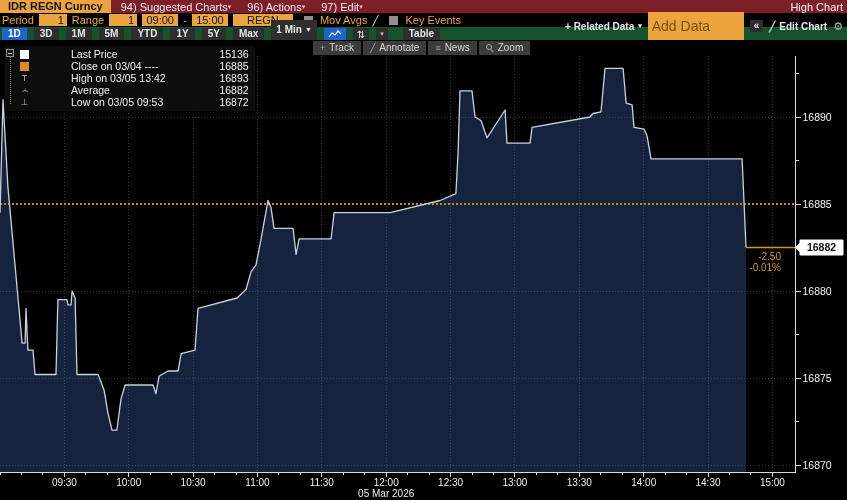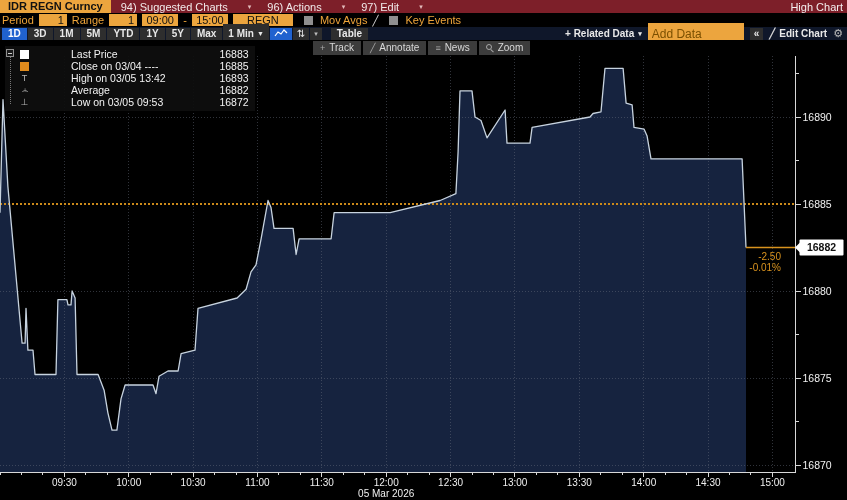--- a/index.html
+++ b/index.html
@@ -2,43 +2,43 @@
 <html><head>
 <meta charset="utf-8">
 <style>
   * { box-sizing: border-box; margin: 0; padding: 0; }
   html,body { width:847px; height:500px; overflow:hidden; background:#000; }
   body { font-family:"Liberation Sans", sans-serif; -webkit-font-smoothing:antialiased; }
 
   
   .bar1 { height:13px; background:#7d1f29; display:flex; align-items:center; font-size:11px; color:#f2eaea; }
   .ticker-box { background:#eca53e; color:#111; font-weight:bold; height:13px; line-height:13px; padding:0 8px; margin-right:10px; }
-  .menu-item { display:flex; align-items:center; gap:20px; margin-right:16px; cursor:default; white-space:nowrap; }
+  .menu-item { display:flex; align-items:center; gap:0; margin-right:16px; cursor:default; white-space:nowrap; }
   .menu-item .dd { font-size:7px; color:#e3bcbc; }
   .bar1-right { margin-left:auto; padding-right:4px; color:#f5f0f0; }
 
   
   .bar2 { height:14px; background:#000; display:flex; align-items:center; font-size:11px; color:#efa53a; gap:5px; padding-left:2px; }
   .amber-box { background:#eca53e; color:#111; height:12px; line-height:12px; font-size:11px; padding:0 3px; text-align:right; }
   .w-period { width:28px; } .w-range { width:28px; } .w-time { width:36px; text-align:center; } .w-src { width:60px; text-align:center; }
   .chk { width:9px; height:9px; background:#8f8f8f; display:inline-block; margin:0 2px 0 6px; }
   .pencil { color:#d8d8d8; font-size:10px; }
 
   
-  .bar3 { height:13px; background:#0f172a; display:flex; align-items:center; font-size:10px; color:#e8e8e8; gap:1px; padding:0 2px; }
+  .bar3 { height:13px; background:#14532d; display:flex; align-items:flex-end; font-size:10px; color:#e8e8e8; gap:7px; padding:0 2px; }
   .tab { background:#2e2e2e; height:12px; line-height:12px; padding:0 6px; font-weight:bold; cursor:default; }
   .tab.sel { background:#2062cf; color:#fff; }
   .interval { background:#2e2e2e; height:20px; line-height:12px; padding:0 5px; display:flex; align-items:center; gap:3px; font-weight:bold; }
   .interval .dd { font-size:7px; }
   .icon-btn { background:#2e2e2e; height:12px; padding:0 4px; display:flex; align-items:center; }
   .icon-btn.sel { background:#2062cf; }
   .bar3-right { margin-left:auto; display:flex; align-items:center; gap:6px; }
   .related { display:flex; align-items:center; gap:4px; font-weight:bold; }
   .related .dd { font-size:7px; }
-  .add-data { width:96px; height:21px; background:#eca53e; border:none; font-size:12px; font-family:"Liberation Sans",sans-serif; color:#7a4f00; padding:0 4px; }
+  .add-data { width:96px; height:28px; background:#eca53e; border:none; font-size:14px; font-family:"Liberation Sans",sans-serif; color:#7a4f00; padding:0 4px; }
   .add-data::placeholder { color:#7a4f00; opacity:1; }
   .sq-btn { background:#2e2e2e; height:12px; line-height:12px; padding:0 4px; font-weight:bold; }
   .editchart { display:flex; align-items:center; gap:4px; font-weight:bold; }
   .gear { color:#b8b8b8; font-size:11px; margin-right:2px; }
 
   
   .chart-wrap { position:relative; width:847px; height:460px; background:#000; }
   #chart-svg { position:absolute; left:0; top:0; }
 
   
@@ -272,21 +272,21 @@
       <span>Zoom</span>
     </span>
   </div>
 
   <div class="legend">
     <span class="tree-box"></span>
     <span class="tree-line"></span>
     <div class="lrow">
       <span class="mark white"></span>
       <span class="llabel">Last Price</span>
-      <span class="lval">16883</span>
+      <span class="lval">15136</span>
     </div>
     <div class="lrow">
       <span class="mark orange"></span>
       <span class="llabel">Close on 03/04 ----</span>
       <span class="lval">16885</span>
     </div>
     <div class="lrow">
       <span class="gmark">T</span>
       <span class="llabel">High on 03/05 13:42</span>
       <span class="lval">16893</span>

